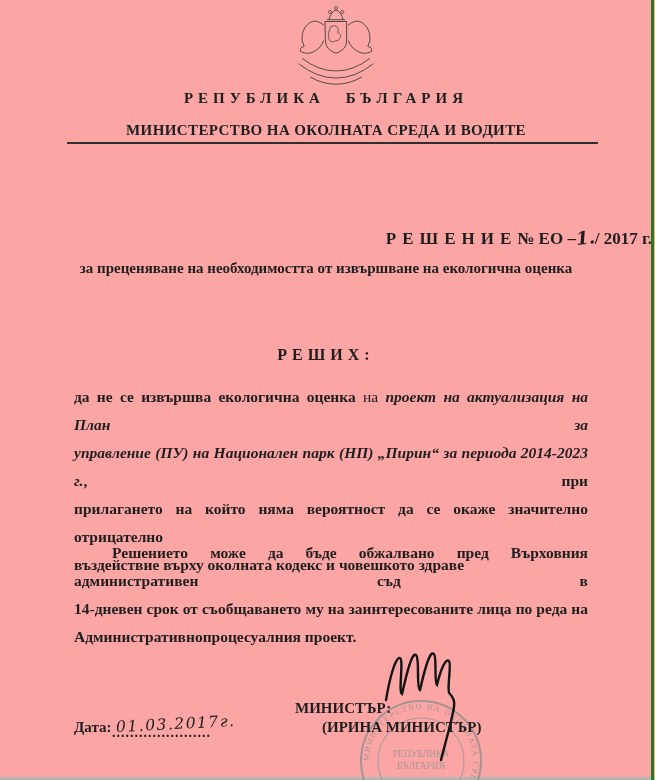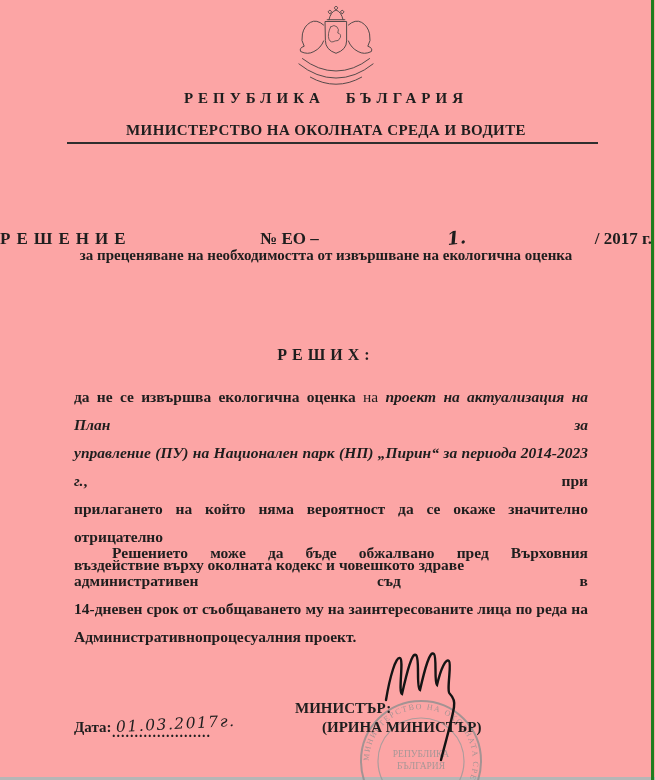--- a/index.html
+++ b/index.html
@@ -13,26 +13,26 @@
   }
   .abs{position:absolute;}
   .center{left:0;width:652px;text-align:center;}
 
   
   .republic{top:90px;font-size:15px;font-weight:bold;letter-spacing:5px;word-spacing:12px;}
   .ministry{top:122px;font-size:15px;font-weight:bold;letter-spacing:.4px;}
   .header-rule{top:142px;left:67px;width:531px;height:2px;background:#2e2e2e;}
 
   
-  .title-row{top:227px;display:flex;justify-content:space-between;align-items:baseline;gap:7px;
+  .title-row{top:227px;display:flex;justify-content:flex-end;align-items:baseline;
              font-size:17px;font-weight:bold;}
   .title-word{letter-spacing:6px;}
   .hand{font-style:italic;font-family:"DejaVu Serif", serif;display:inline-block;}
   .title-hand{transform:rotate(-6deg);font-size:18px;}
-  .subtitle{top:247px;font-size:15px;font-weight:bold;}
+  .subtitle{top:260px;font-size:15px;font-weight:bold;}
   .reshih{top:346px;font-size:16px;font-weight:bold;letter-spacing:5px;}
 
   
   .block{font-size:15.5px;line-height:28px;}
   .body-block{top:383px;left:74px;width:514px;}
   .vazlozhitel{top:467px;left:74px;width:514px;}
   .appeal{top:539px;left:74px;width:514px;}
   .tline{white-space:normal;}
   .just{text-align:justify;text-align-last:justify;}
   .seg-b{font-weight:bold;}

